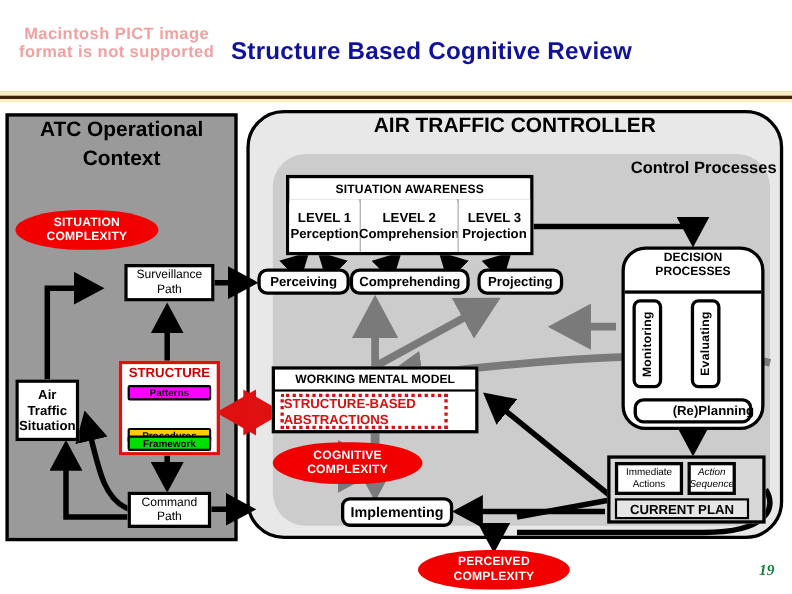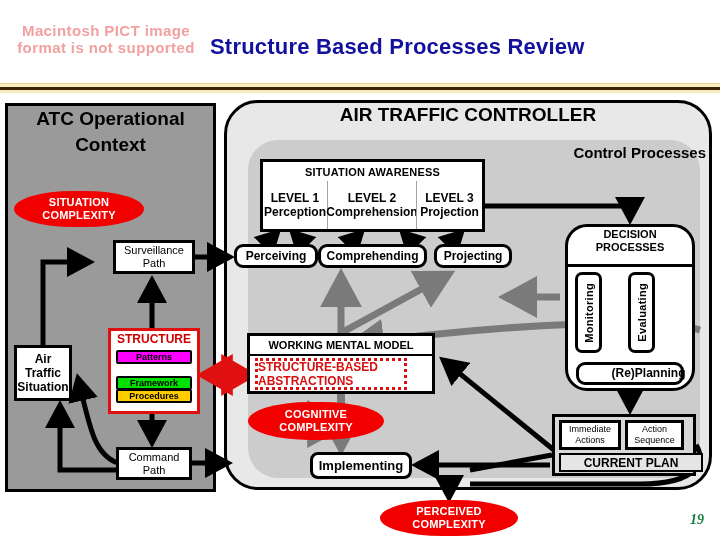--- a/index.html
+++ b/index.html
@@ -72,22 +72,22 @@
   .vtxt{writing-mode:vertical-rl;transform:rotate(180deg);font-size:11px;
       font-weight:bold;letter-spacing:.3px;}
   #monitoring{left:575px;top:272px;width:27px;height:81px;}
   #evaluating{left:628px;top:272px;width:27px;height:81px;}
   #replanning{left:576px;top:362px;width:108px;height:23px;font-weight:bold;font-size:12px;padding-left:37px;}
 
   
   #cp-box{left:552px;top:414px;width:144px;height:62px;background:#d8d8d8;
       border:3px solid #000;box-sizing:border-box;}
   #imm-act{left:559px;top:420px;width:62px;height:30px;font-size:9px;line-height:11px;}
-  #act-seq{left:625px;top:420px;width:59px;height:30px;font-size:9px;line-height:11px;}
-  #cp-label{left:559px;top:453px;width:144px;height:19px;background:#e5e5e5;
+  #act-seq{left:625px;top:420px;width:44px;height:30px;font-size:9px;line-height:11px;font-style:italic;}
+  #cp-label{left:559px;top:453px;width:122px;height:19px;background:#e5e5e5;
       border:2px solid #000;box-sizing:border-box;display:flex;align-items:center;
       justify-content:center;font-size:12px;font-weight:bold;}
 
   
   #wmm-box{left:247px;top:333px;width:188px;height:61px;background:#fff;
       border:3px solid #000;box-sizing:border-box;}
   #wmm-title{left:250px;top:336px;width:182px;height:18px;display:flex;
       align-items:center;justify-content:center;font-size:11px;font-weight:bold;}
   #wmm-rule{left:250px;top:354px;width:182px;height:2px;background:#000;}
   #sba{left:255px;top:358px;width:152px;height:32px;border:3px dotted #d81010;
@@ -101,21 +101,21 @@
   
   #structure-box{left:108px;top:328px;width:92px;height:86px;background:#fff;
       border:3px solid #e01010;box-sizing:border-box;}
   #structure-title{left:110px;top:332px;width:88px;text-align:center;
       font-size:12px;font-weight:bold;color:#d00000;}
   .chip{position:absolute;left:116px;width:76px;height:14px;border:2px solid #000;
       box-sizing:border-box;display:flex;align-items:center;justify-content:center;
       font-size:9px;font-weight:bold;color:#000;border-radius:2px;}
   #chip-patterns{top:350px;background:#ff00ff;}
   #chip-procedures{top:371px;background:#ffcc00;margin-top:18px;}
-  #chip-framework{top:376px;background:#00e000;}
+  #chip-framework{top:396px;background:#00e000;}
 
   
   #surveillance{left:93px;top:240px;width:82px;height:34px;font-size:11px;line-height:13px;margin-left:20px;}
   #command{left:116px;top:447px;width:76px;height:33px;font-size:11px;line-height:13px;}
   #ats-box{left:14px;top:345px;width:58px;height:56px;font-weight:bold;font-size:12px;line-height:14px;}
 
   
   .blob{position:absolute;background:#f20000;color:#fff;font-weight:bold;
       display:flex;flex-direction:column;align-items:center;justify-content:center;
       text-align:center;border-radius:50%/55%;font-size:11px;line-height:13px;
@@ -127,21 +127,21 @@
   #page-num{left:690px;top:512px;font-family:"Liberation Serif",serif;
       font-style:italic;font-weight:bold;font-size:14px;color:#15803d;}
 
   svg.ovl{position:absolute;left:0;top:0;width:720px;height:540px;
       pointer-events:none;}
 </style>
 </head>
 <body>
 
 <div class="abs" id="pict-warning">Macintosh PICT image format is not supported</div>
-<div class="abs" id="deck-title">Structure Based Processes Review</div>
+<div class="abs" id="deck-title">Structure Based Cognitive Review</div>
 <div class="abs" id="rule-top"></div>
 <div class="abs" id="rule-band"></div>
 <div class="abs" id="rule-dark"></div>
 
 <div class="abs" id="atc-context-panel"></div>
 <div class="abs" id="atc-context-title">ATC Operational Context</div>
 
 <div class="abs" id="atc-outer"></div>
 <div class="abs" id="atc-inner"></div>
 

